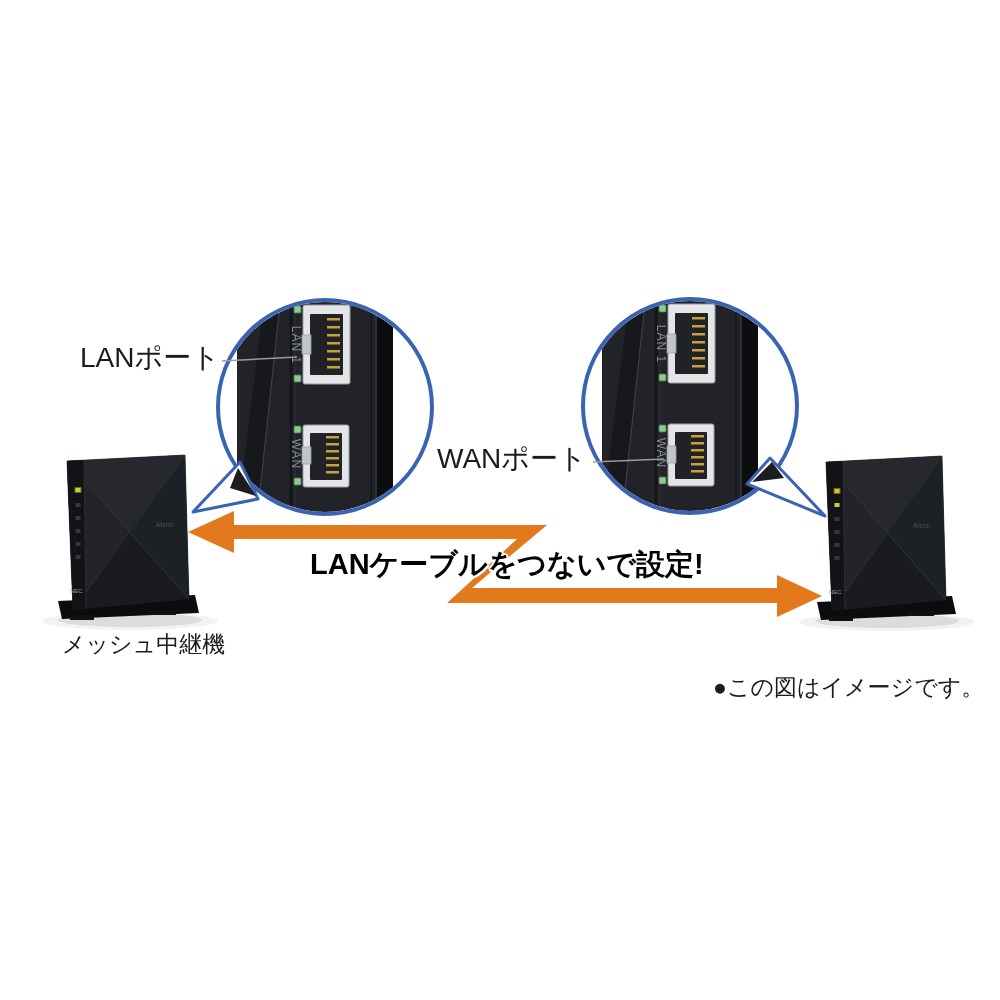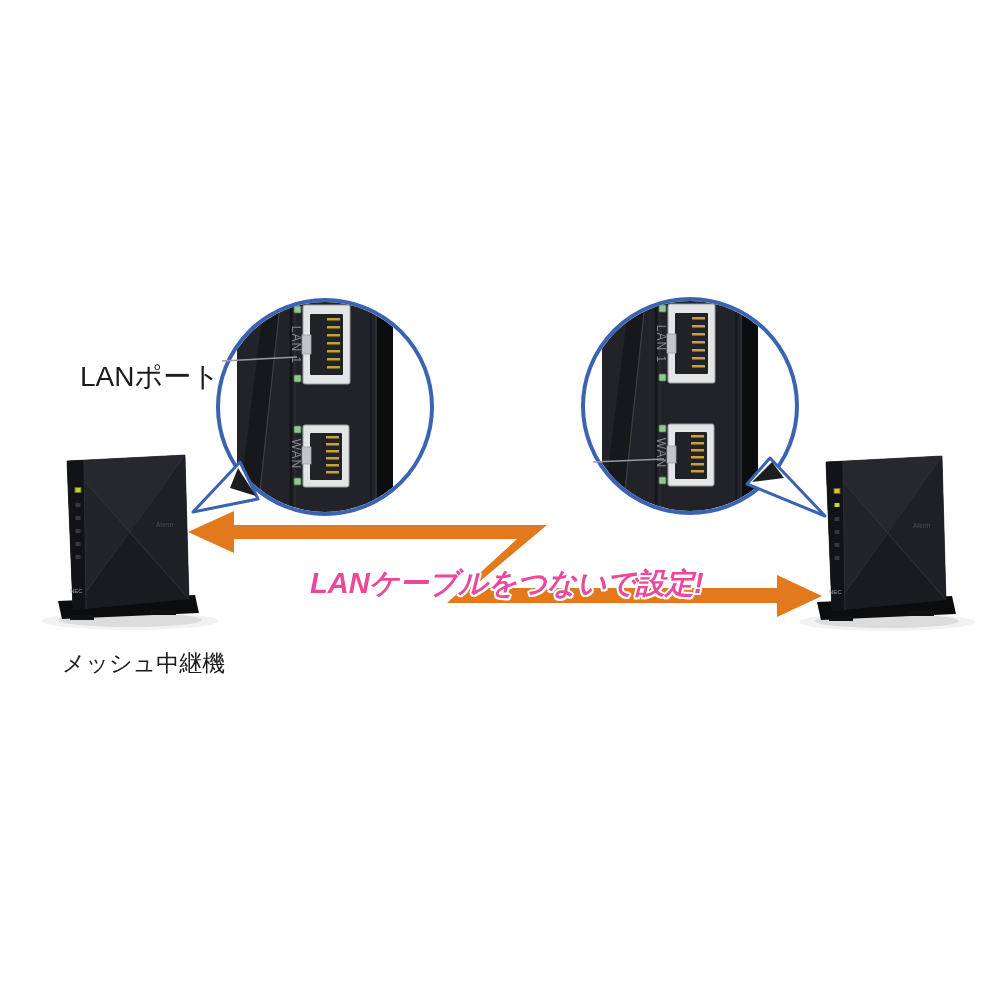--- a/index.html
+++ b/index.html
@@ -1,28 +1,27 @@
 <!DOCTYPE html>
 <html><head>
 <meta charset="utf-8">
 <style>
   html,body{margin:0;padding:0;background:#fff;}
   .stage{
     position:relative;width:1000px;height:1000px;background:#ffffff;overflow:hidden;
     font-family:"Liberation Sans","DejaVu Sans",sans-serif;color:#1b1b1b;
   }
   .stage svg{position:absolute;left:0;top:0;}
-  .lbl{position:absolute;white-space:nowrap;line-height:1.15;color:#1b1b1b;margin-top:19px;}
+  .lbl{position:absolute;white-space:nowrap;line-height:1.15;color:#1b1b1b;}
   .lan-callout{left:80px;top:342px;font-size:28px;}
   .wan-callout{left:437px;top:443px;font-size:28px;}
   .cable{
-    left:310px;top:548px;font-size:29px;font-weight:bold;color:#ec4899;letter-spacing:0px;
+    left:310px;top:548px;font-size:29px;font-weight:bold;color:#000000;letter-spacing:0px;
     text-shadow:#fff 2px 0 0,#fff -2px 0 0,#fff 0 2px 0,#fff 0 -2px 0,
                 #fff 1.5px 1.5px 0,#fff -1.5px 1.5px 0,#fff 1.5px -1.5px 0,#fff -1.5px -1.5px 0;
-    font-style:italic;
   }
   .parent{left:62px;top:631px;font-size:23px;}
   .repeater{left:799px;top:632px;font-size:23px;}
   .note{left:713px;top:674px;font-size:23px;}
 </style>
 </head>
 <body>
 
 <div class="stage">
 
@@ -179,15 +178,17 @@
       <polygon points="62,76 82,56 94,72" fill="#1b1d21"></polygon>
     </g>
 
     <line x1="222" y1="361" x2="297" y2="357" stroke="#9b9b9b" stroke-width="1.5"></line>
     <line x1="593" y1="462" x2="664" y2="459" stroke="#9b9b9b" stroke-width="1.5"></line>
 
     <polygon points="188,532 234,511 234,525 547,525 472,588 777,588 777,575 822,596 777,617 777,603 447,603 517,539 234,539 234,553" fill="#E2791C"></polygon>
   </svg>
 
   <div class="lbl lan-callout">LANポート</div>
+  <div class="lbl wan-callout">WANポート</div>
   <div class="lbl cable">LANケーブルをつないで設定!</div>
   <div class="lbl parent">メッシュ中継機</div>
+  <div class="lbl note">●この図はイメージです。</div>
 </div>
 
 </body></html>

